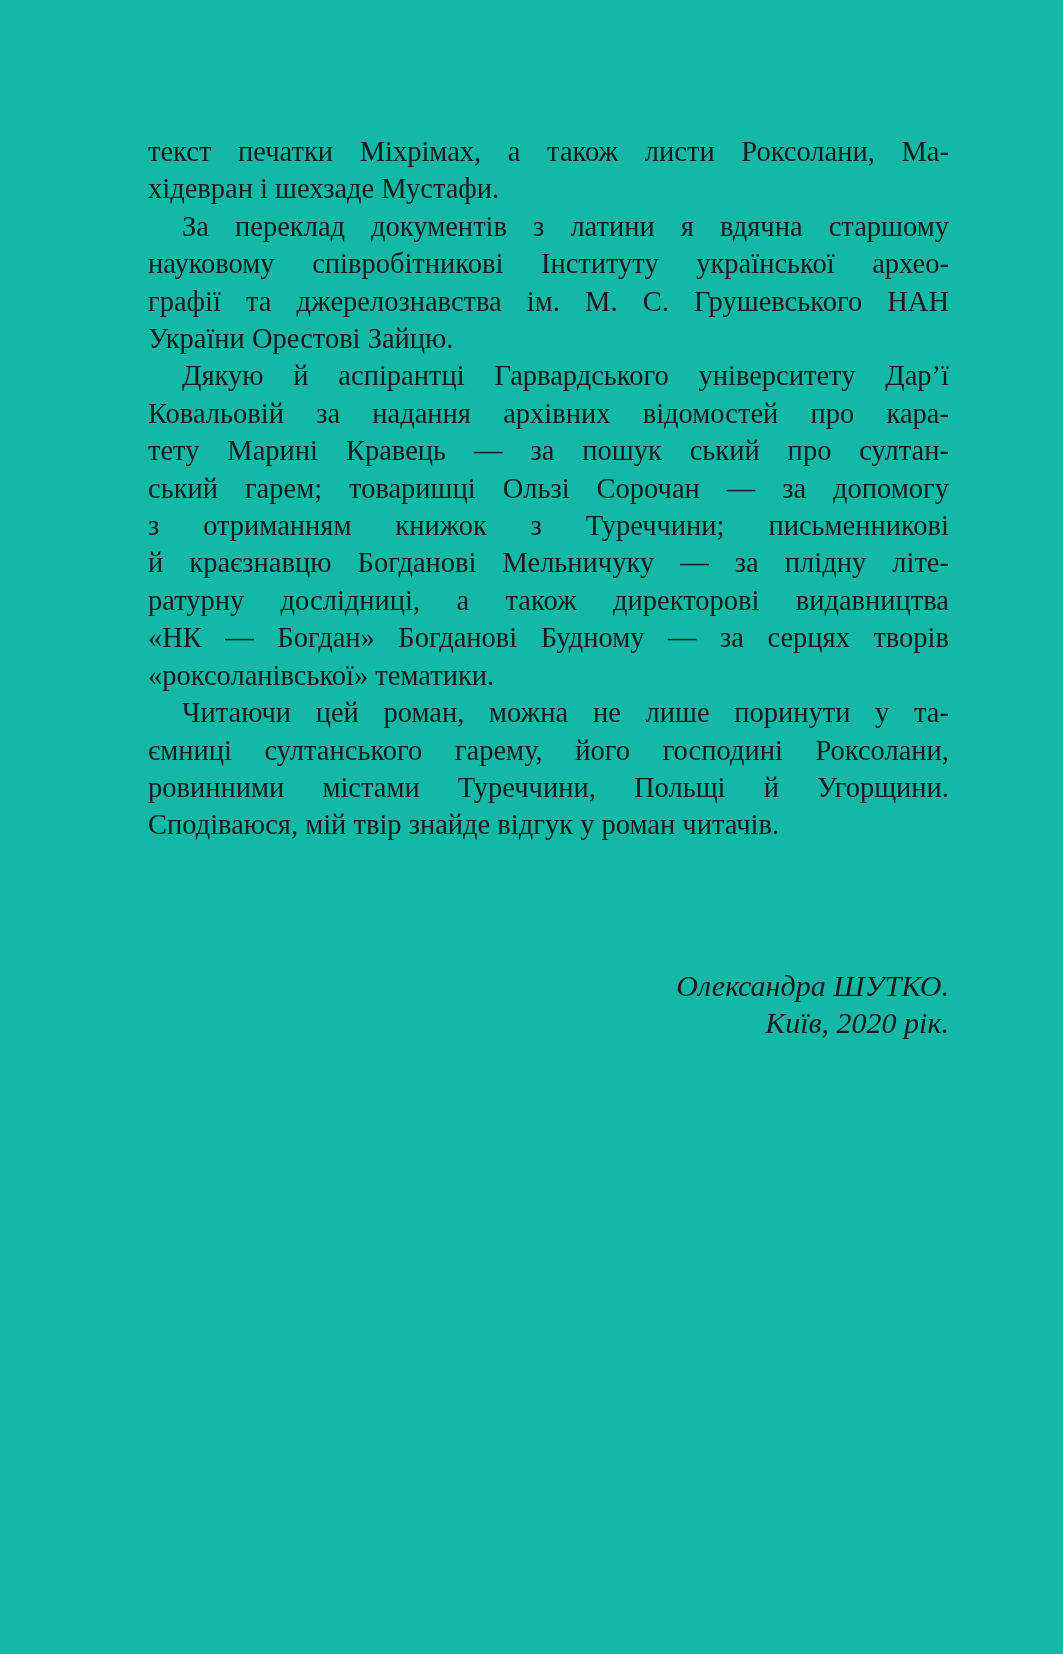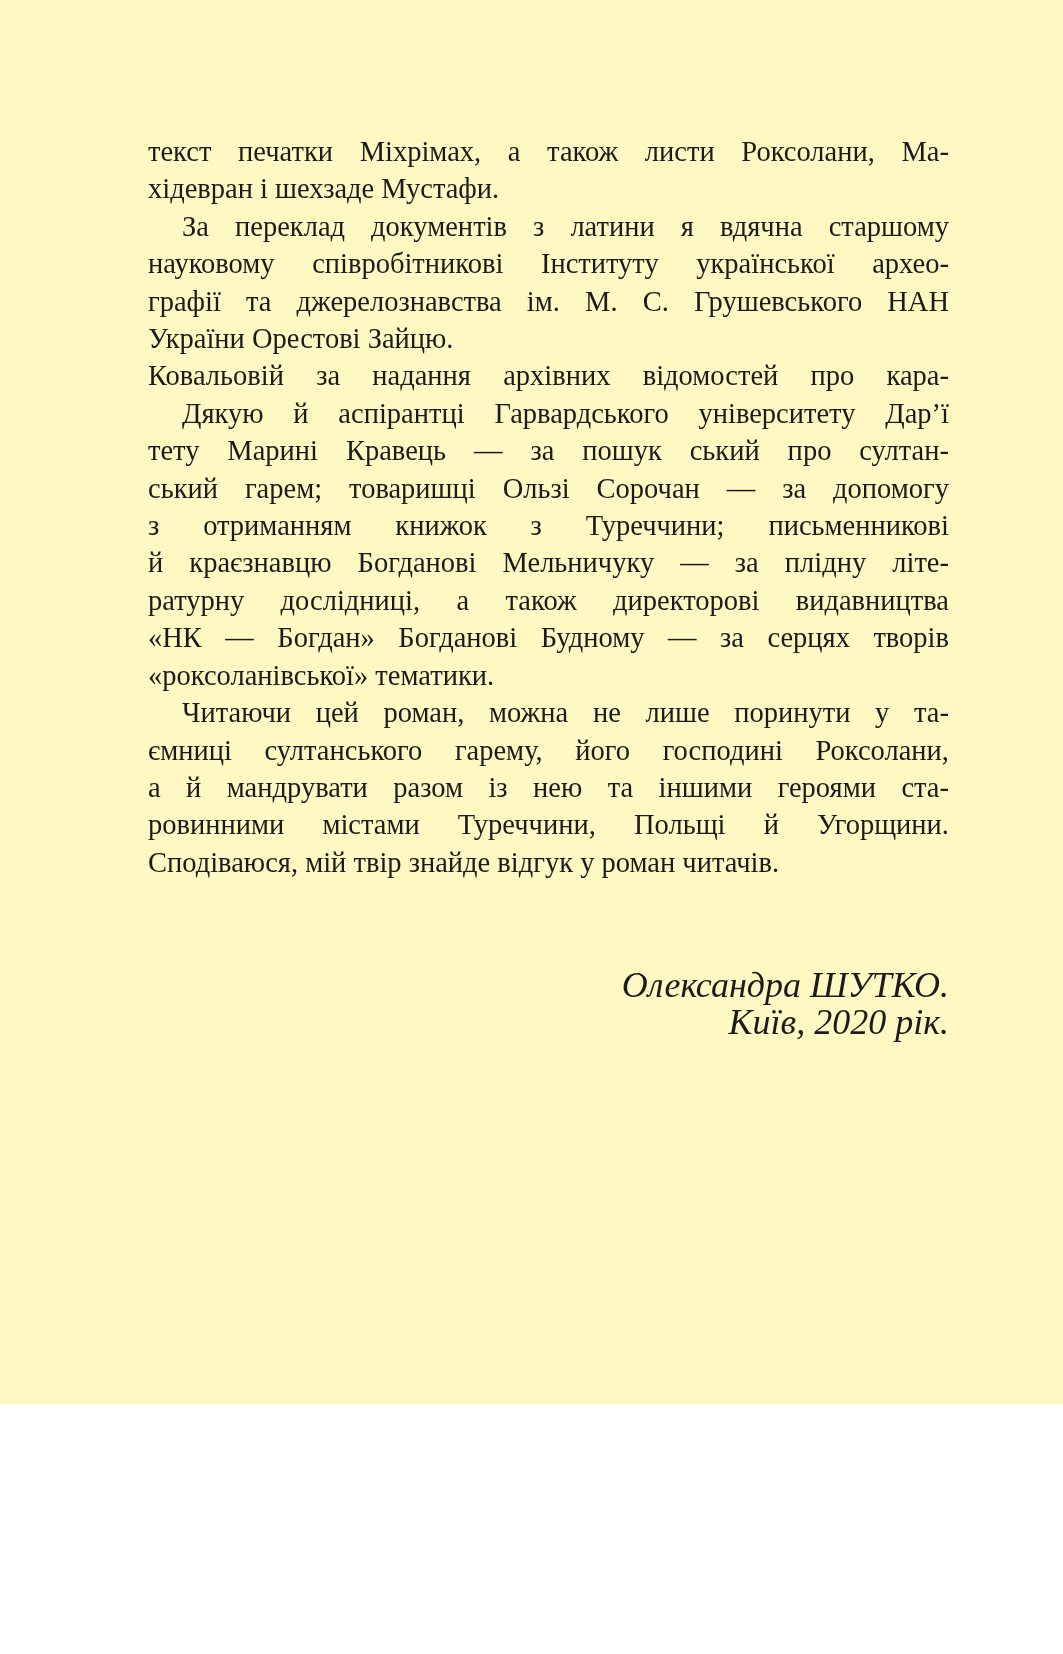--- a/index.html
+++ b/index.html
@@ -11,22 +11,22 @@
     height: 1654px;
     background: #ffffff;
     position: relative;
     overflow: hidden;
     font-family: "Liberation Serif", "DejaVu Serif", serif;
   }
   .book-page {
     position: absolute;
     top: 0; left: 0;
     width: 1063px;
-    height: 1404px;
-    background: #fef9c3;
+    height: 1654px;
+    background: #14b8a6;
     color: #1b1b1b;
   }
   .text-block {
     position: absolute;
     top: 133px;
     left: 148px;
     width: 801px;
     font-size: 28.5px;
     line-height: 37.4px;
   }
@@ -40,49 +40,48 @@
     text-align-last: left;
   }
   .text-block .line.indent {
     text-indent: 34px;
   }
   .signature {
     position: absolute;
     top: 967px;
     left: 148px;
     width: 801px;
-    font-size: 36px;
+    font-size: 30px;
     line-height: 37.4px;
     font-style: italic;
     text-align: right;
   }
 </style>
 </head>
 <body>
 
 <div class="book-page">
   <div class="text-block" id="body-text">
       <div class="line">текст печатки Міхрімах, а також листи Роксолани, Ма-</div>
       <div class="line last">хідевран і шехзаде Мустафи.</div>
       <div class="line indent">За переклад документів з латини я вдячна старшому</div>
       <div class="line">науковому співробітникові Інституту української архео-</div>
       <div class="line">графії та джерелознавства ім. М. С. Грушевського НАН</div>
       <div class="line last">України Орестові Зайцю.</div>
+      <div class="line indent">Дякую й аспірантці Гарвардського університету Дар’ї</div>
       <div class="line">Ковальовій за надання архівних відомостей про кара-</div>
-      <div class="line indent">Дякую й аспірантці Гарвардського університету Дар’ї</div>
       <div class="line">тету Марині Кравець — за пошук ський про султан-</div>
       <div class="line">ський гарем; товаришці Ользі Сорочан — за допомогу</div>
       <div class="line">з отриманням книжок з Туреччини; письменникові</div>
       <div class="line">й краєзнавцю Богданові Мельничуку — за плідну літе-</div>
       <div class="line">ратурну дослідниці, а також директорові видавництва</div>
       <div class="line">«НК — Богдан» Богданові Будному — за серцях творів</div>
       <div class="line last">«роксоланівської» тематики.</div>
       <div class="line indent">Читаючи цей роман, можна не лише поринути у та-</div>
       <div class="line">ємниці султанського гарему, його господині Роксолани,</div>
-      <div class="line">а й мандрувати разом із нею та іншими героями ста-</div>
       <div class="line">ровинними містами Туреччини, Польщі й Угорщини.</div>
       <div class="line last">Сподіваюся, мій твір знайде відгук у роман читачів.</div>
     </div>
   <div class="signature">
     <div class="sig-line">Олександра ШУТКО.</div>
     <div class="sig-line">Київ, 2020 рік.</div>
   </div>
 </div>
 
 </body></html>

